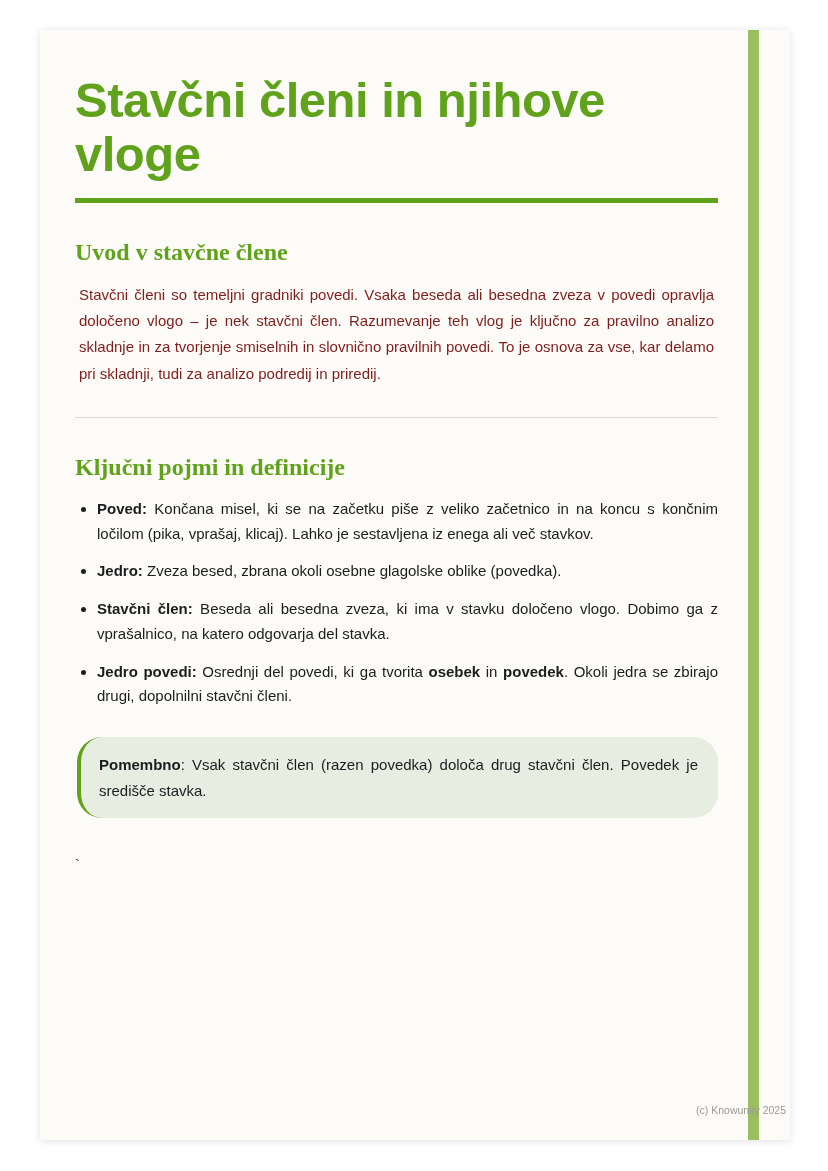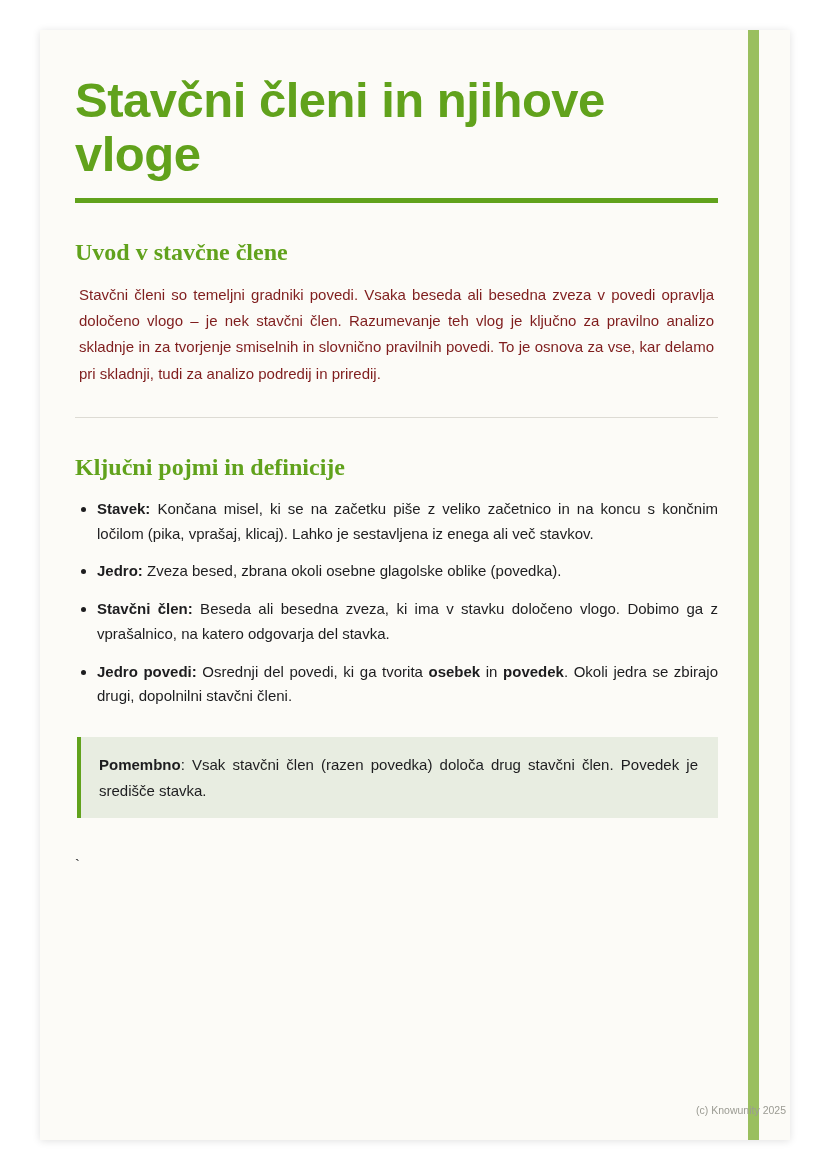--- a/index.html
+++ b/index.html
@@ -80,20 +80,21 @@
   }
   .callout {
     margin: 28px 0 0 2px;
     background: var(--callout_bg, #e8ede1);
     border-left: 4px solid var(--accent_green, #61a21c);
     padding: 15px 20px 15px 18px;
     font-size: 15px;
     line-height: 1.7;
     color: #1d1d1f;
     text-align: justify;
+    border-radius: 25px;
   }
   .stray-mark {
     margin-top: 38px;
     font-size: 15px;
     color: #1d1d1f;
   }
   .footer {
     position: absolute;
     right: 4px;
     bottom: 24px;
@@ -114,21 +115,21 @@
     <div class="title-rule"></div>
 
     <h2 class="section-heading">Uvod v stavčne člene</h2>
     <p class="body-text">Stavčni členi so temeljni gradniki povedi. Vsaka beseda ali besedna zveza v povedi opravlja določeno vlogo – je nek stavčni člen. Razumevanje teh vlog je ključno za pravilno analizo skladnje in za tvorjenje smiselnih in slovnično pravilnih povedi. To je osnova za vse, kar delamo pri skladnji, tudi za analizo podredij in priredij.</p>
 
     <hr class="divider">
 
     <h2 class="section-heading">Ključni pojmi in definicije</h2>
 
     <ul class="def-list">
-      <li><strong>Stavek:</strong><span> Končana misel, ki se na začetku piše z veliko začetnico in na koncu s končnim ločilom (pika, vprašaj, klicaj). Lahko je sestavljena iz enega ali več stavkov.</span></li>
+      <li><strong>Poved:</strong><span> Končana misel, ki se na začetku piše z veliko začetnico in na koncu s končnim ločilom (pika, vprašaj, klicaj). Lahko je sestavljena iz enega ali več stavkov.</span></li>
       <li><strong>Jedro:</strong><span> Zveza besed, zbrana okoli osebne glagolske oblike (povedka).</span></li>
       <li><strong>Stavčni člen:</strong><span> Beseda ali besedna zveza, ki ima v stavku določeno vlogo. Dobimo ga z vprašalnico, na katero odgovarja del stavka.</span></li>
       <li><strong>Jedro povedi:</strong><span> Osrednji del povedi, ki ga tvorita </span><strong>osebek</strong><span> in </span><strong>povedek</strong><span>. Okoli jedra se zbirajo drugi, dopolnilni stavčni členi.</span></li>
     </ul>
 
     <div class="callout">
       <strong>Pomembno</strong><span>: Vsak stavčni člen (razen povedka) določa drug stavčni člen. Povedek je središče stavka.</span>
     </div>
 
     <div class="stray-mark">`</div>

